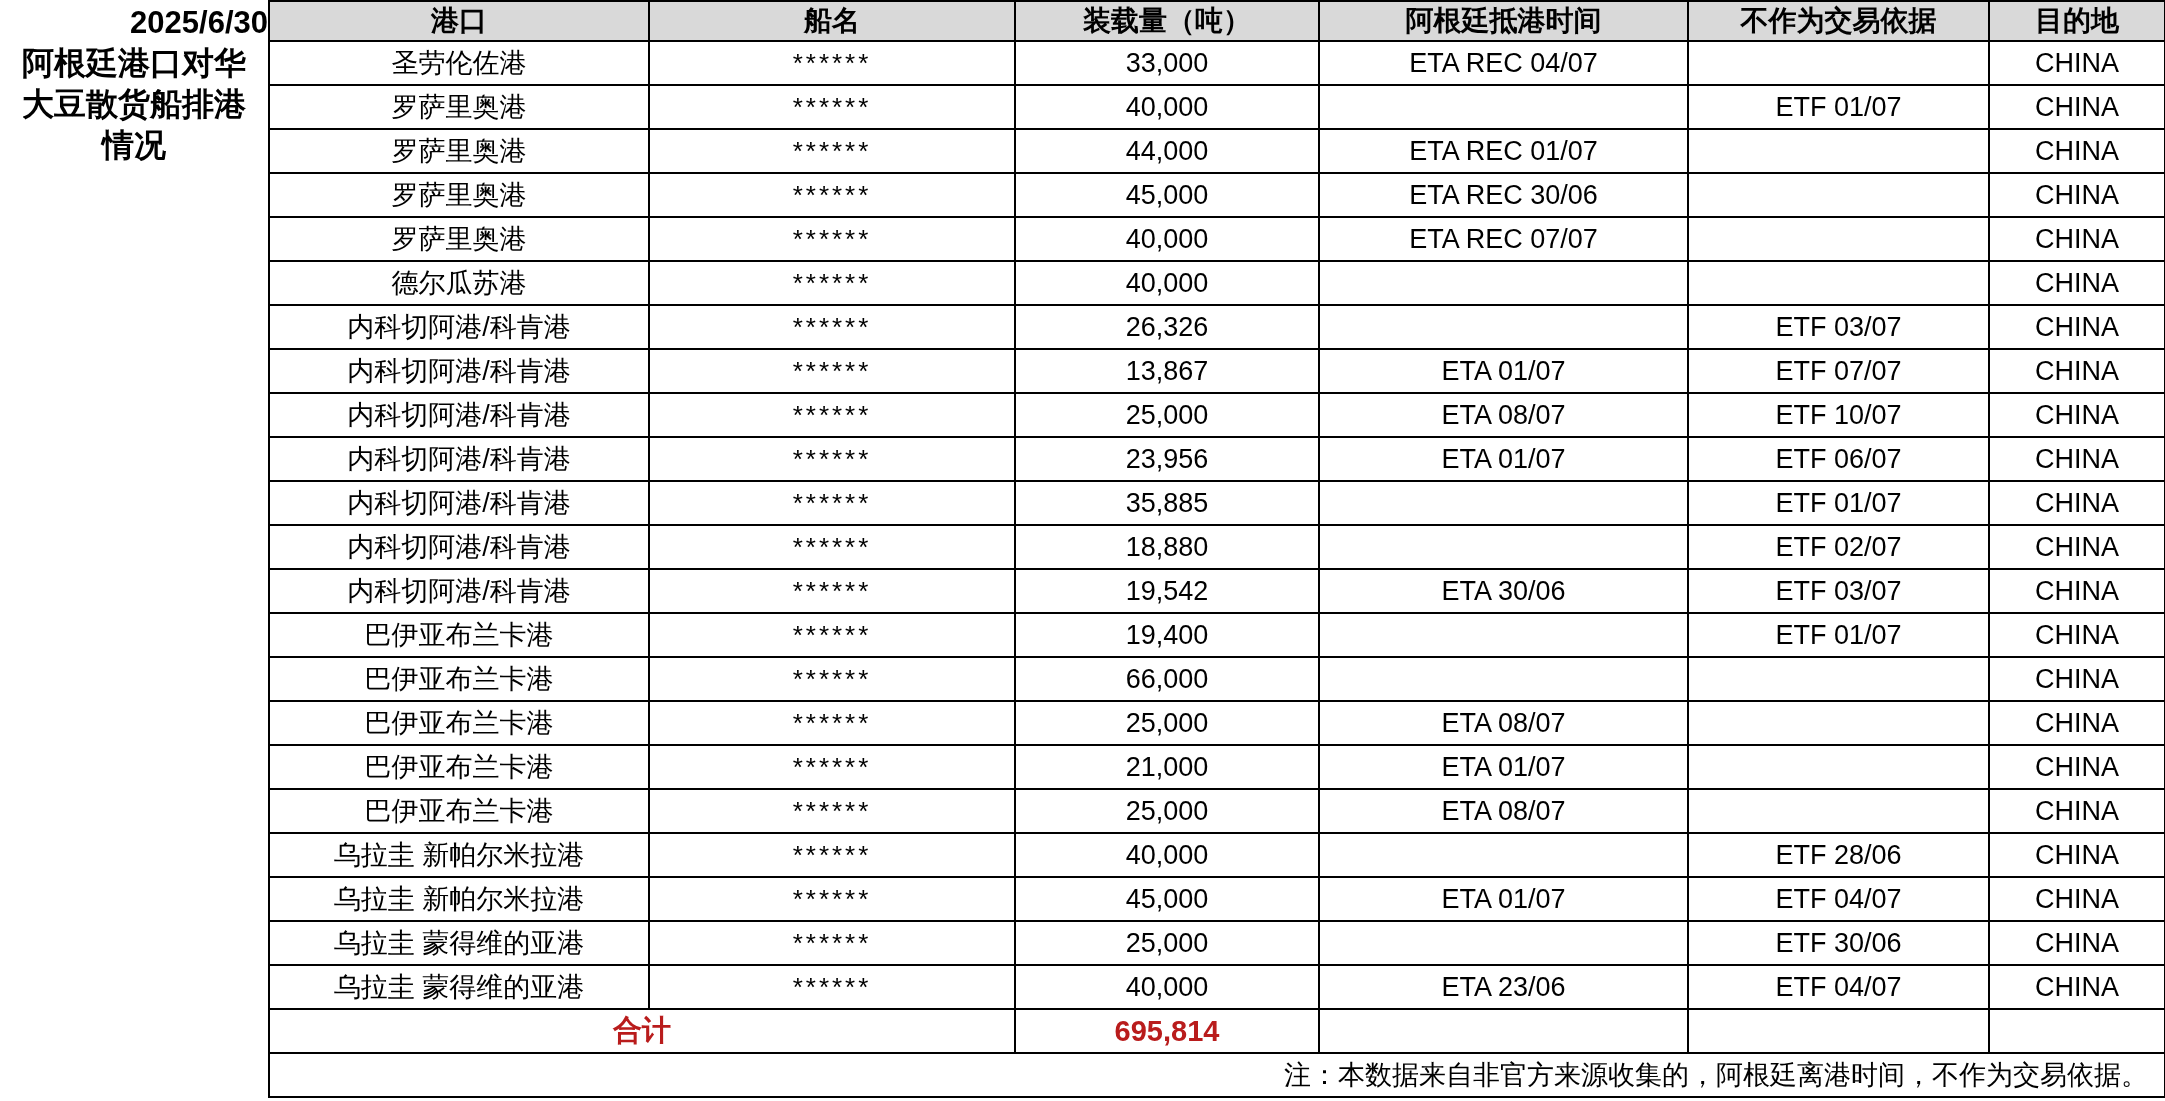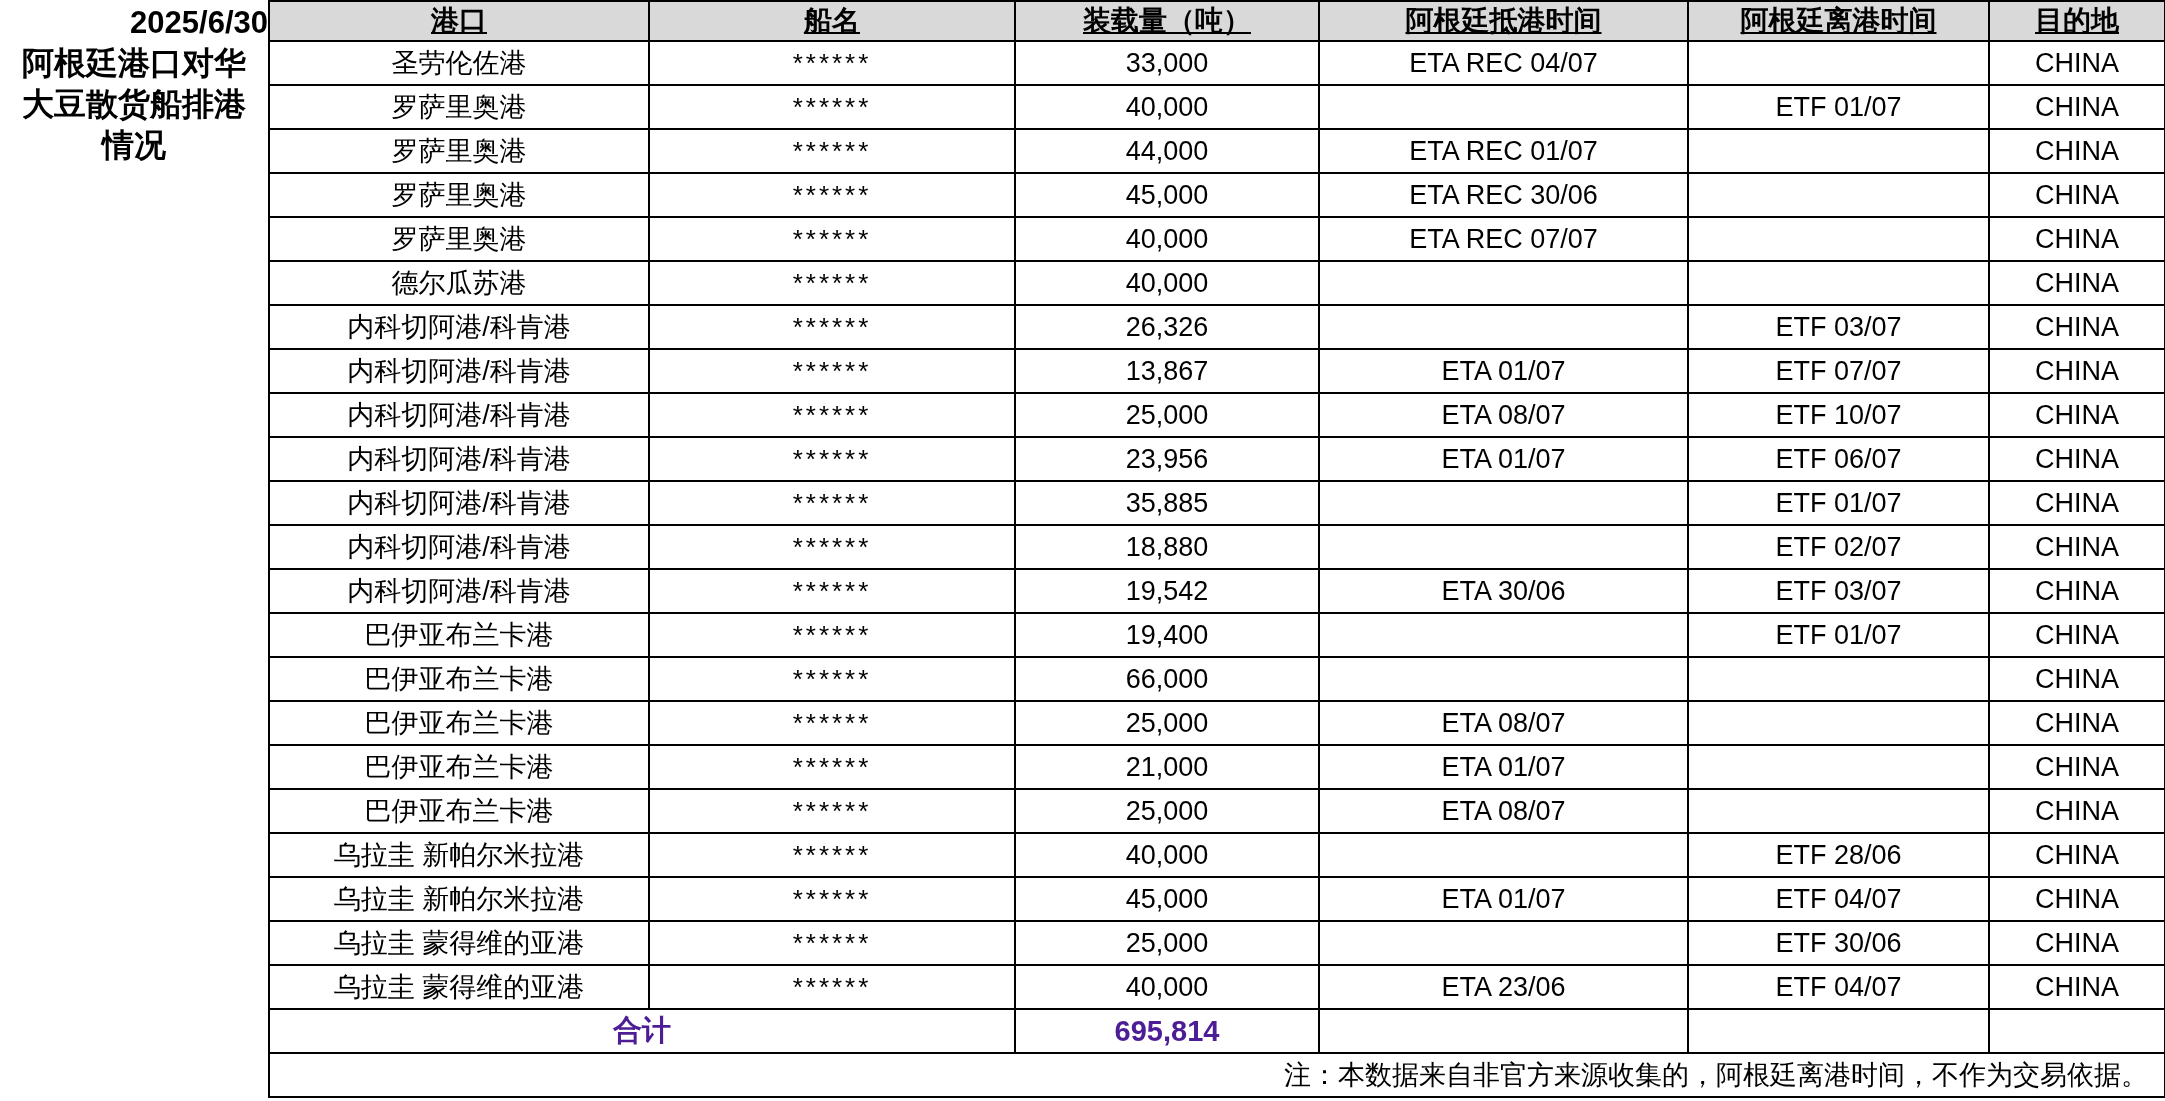--- a/index.html
+++ b/index.html
@@ -28,21 +28,20 @@
     text-align: center;
     vertical-align: middle;
     white-space: nowrap;
     overflow: hidden;
   }
   th {
     background: #d9d9d9;
     font-size: 28px;
     font-weight: bold;
     height: 39px;
-    text-decoration: underline;
   }
   td { font-size: 27px; height: 44px; }
 
   td.left-head {
     border: none;
     border-right: 2px solid #000;
     background: #ffffff;
     vertical-align: top;
     padding-top: 2px;
     white-space: normal;
@@ -51,21 +50,21 @@
     font-size: 31px; font-weight: bold;
     text-align: right; line-height: 40px;
   }
   .left-title {
     font-size: 32px; font-weight: bold;
     text-align: center; line-height: 41px;
     padding: 0 12px;
   }
   .stars { letter-spacing: 3px; font-size: 26px; }
   .total-label, .total-value {
-    color: #4c1d95;
+    color: #b91c1c;
     font-weight: bold;
     font-size: 29px;
   }
   td.note-cell {
     text-align: right;
     padding-right: 16px;
     font-size: 27px;
   }
 </style>
 </head>
@@ -84,21 +83,21 @@
   <tbody>
     <tr>
       <td class="left-head" rowspan="25">
         <div class="left-date">2025/6/30</div>
         <div class="left-title">阿根廷港口对华大豆散货船排港情况</div>
       </td>
       <th>港口</th>
       <th>船名</th>
       <th>装载量（吨）</th>
       <th>阿根廷抵港时间</th>
-      <th>阿根廷离港时间</th>
+      <th>不作为交易依据</th>
       <th>目的地</th>
     </tr>
 
   <tr>
     <td>圣劳伦佐港</td>
     <td class="stars">******</td>
     <td>33,000</td>
     <td>ETA REC 04/07</td>
     <td></td>
     <td>CHINA</td>

